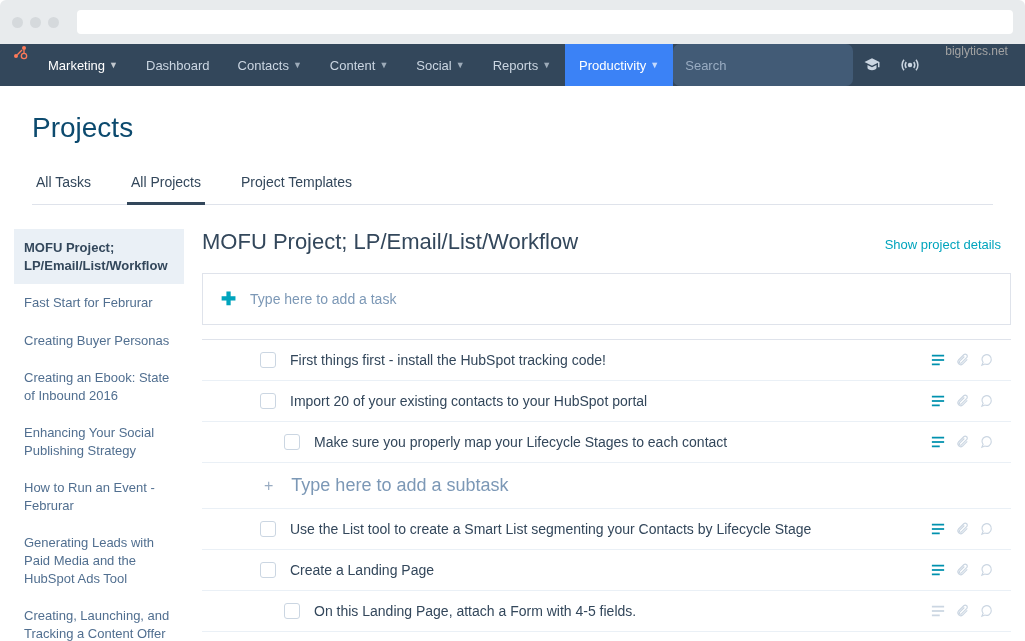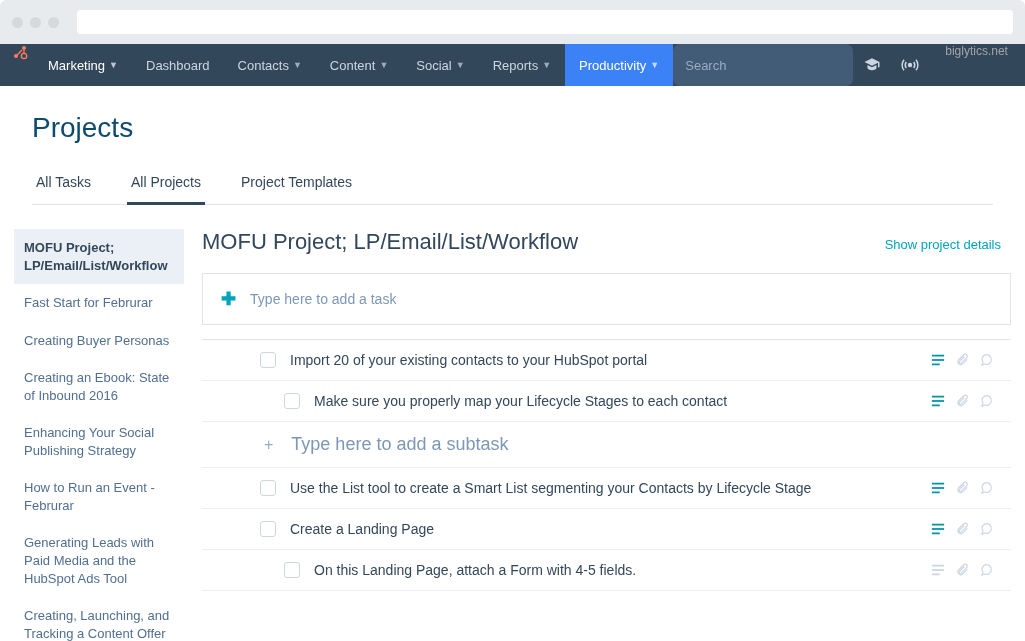--- a/index.html
+++ b/index.html
@@ -163,20 +163,43 @@
     </div>
 
     <div class="add-task-row">
       <span class="plus-icon">✚</span>
       <span class="add-task-placeholder">Type here to add a task</span>
     </div>
 
     <div class="task-list" id="task-list">
         <div class="task-row">
       <div class="task-checkbox"></div>
+      <div class="task-text">First things first - install the HubSpot tracking code!</div>
+      <div class="task-actions">
+        <span class="action-icon active">
+              <svg width="14" height="14" viewBox="0 0 16 16">
+                <rect x="1" y="2" width="14" height="2" fill="#0091ae"></rect>
+                <rect x="1" y="7" width="14" height="2" fill="#0091ae"></rect>
+                <rect x="1" y="12" width="9" height="2" fill="#0091ae"></rect>
+              </svg>
+            </span>
+        <span class="action-icon">
+              <svg width="14" height="14" viewBox="0 0 24 24" fill="none" stroke="#cbd6e2" stroke-width="2">
+                <path d="M21 11l-8 8a5 5 0 01-7-7l9-9a3.5 3.5 0 015 5l-9 9a2 2 0 01-3-3l8-8"></path>
+              </svg>
+            </span>
+        <span class="action-icon">
+              <svg width="14" height="14" viewBox="0 0 24 24" fill="none" stroke="#cbd6e2" stroke-width="2">
+                <path d="M21 12a8 8 0 01-11 7l-5 2 2-5a8 8 0 1114-4z"></path>
+              </svg>
+            </span>
+      </div>
+        </div>
+        <div class="task-row">
+      <div class="task-checkbox"></div>
       <div class="task-text">Import 20 of your existing contacts to your HubSpot portal</div>
       <div class="task-actions">
         <span class="action-icon active">
               <svg width="14" height="14" viewBox="0 0 16 16">
                 <rect x="1" y="2" width="14" height="2" fill="#0091ae"></rect>
                 <rect x="1" y="7" width="14" height="2" fill="#0091ae"></rect>
                 <rect x="1" y="12" width="9" height="2" fill="#0091ae"></rect>
               </svg>
             </span>
         <span class="action-icon">

